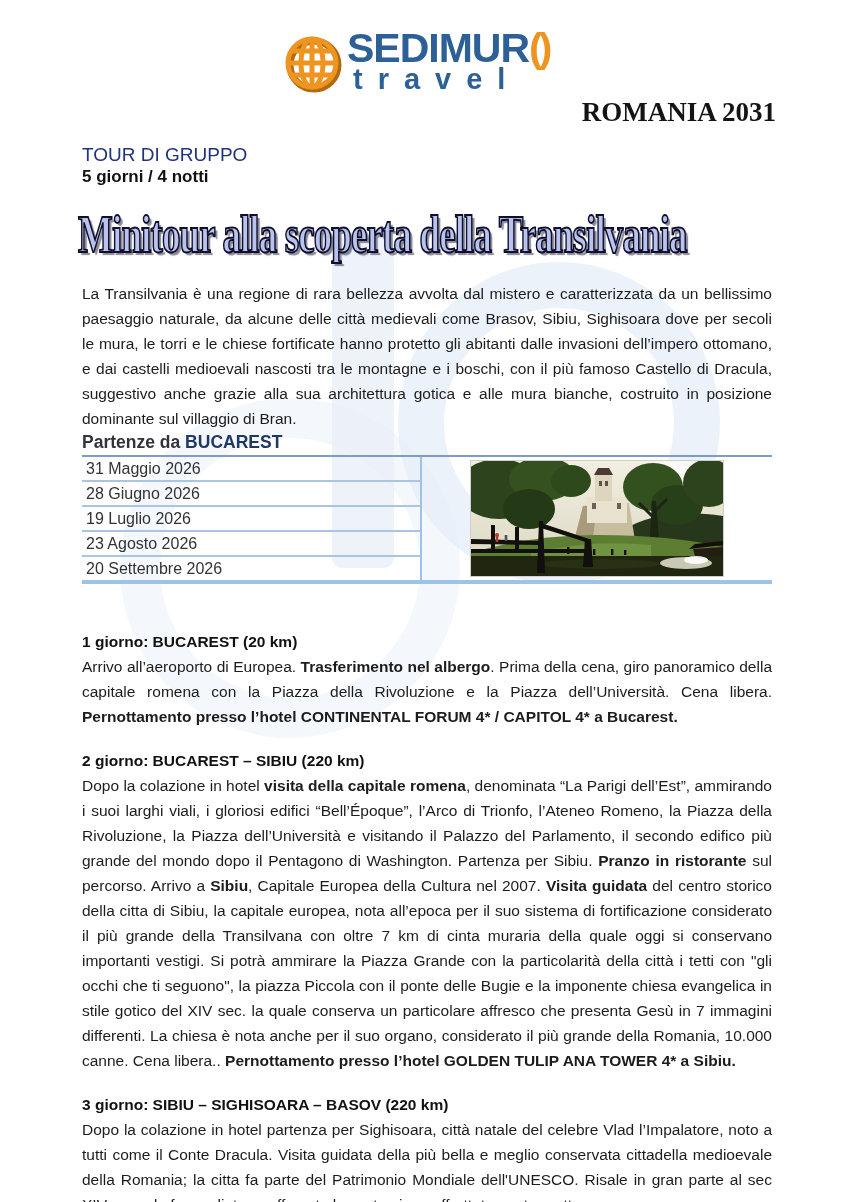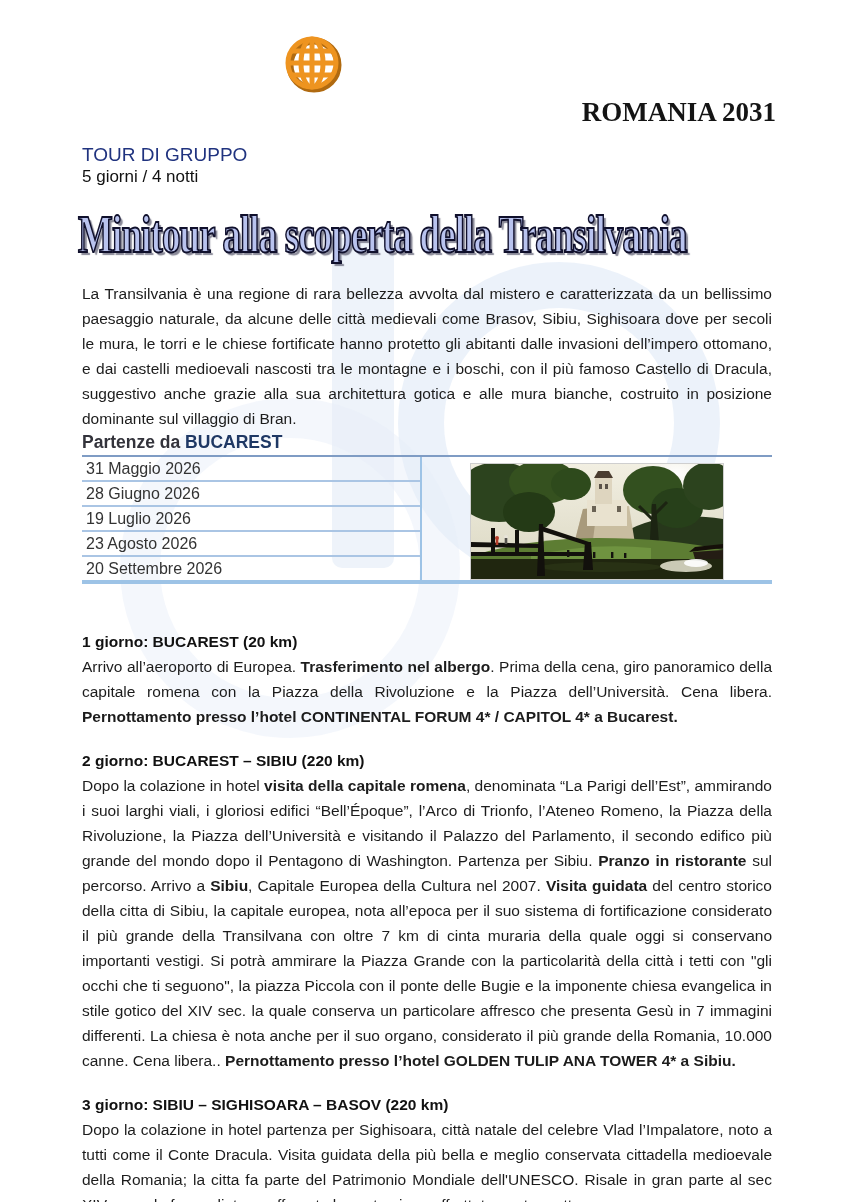--- a/index.html
+++ b/index.html
@@ -36,39 +36,39 @@
     font-size:29px;font-weight:bold;letter-spacing:15px;line-height:30px;
     color:#2d6097;margin-top:-4px;padding-left:6px;white-space:nowrap;
   }
   .doc-title{
     position:absolute;right:74px;top:97px;
     font-family:"Liberation Serif", serif;font-weight:bold;font-size:27px;color:#141414;
   }
   
   .col{position:absolute;left:82px;top:144px;width:690px;}
   .tour-type{color:#20337f;font-weight:normal;font-size:19px;line-height:22px;}
-  .tour-duration{color:#111;font-weight:normal;font-size:17px;line-height:21px;}
+  .tour-duration{color:#111;font-weight:bold;font-size:17px;line-height:21px;}
   .big-title{margin-top:23px;height:58px;overflow:visible;margin-left:-4px;}
   .big-title span{
     display:inline-block;white-space:nowrap;
     font-family:"Liberation Serif", serif;font-weight:bold;font-size:42px;
     letter-spacing:-1px;color:#b9c3ee;
     -webkit-text-stroke:1.6px #10102c;
     text-shadow:3px 3px 1px rgba(95,95,115,.75);
     transform:scale(0.88,1.25);transform-origin:0 50%;
   }
   .intro{
     margin-top:13px;font-size:15.5px;line-height:25px;text-align:justify;color:#1c1c1c;
   }
   
   .dep-heading{font-size:17.5px;font-weight:bold;color:#33333b;line-height:22px;}
   .dep-heading .city{color:#1f3864;}
   .dep-table{
     margin-top:2px;display:flex;
-    border-top:2px solid #7f9cc4;border-bottom:4px solid #9dc3e6;align-items:flex-end;
+    border-top:2px solid #7f9cc4;border-bottom:4px solid #9dc3e6;
   }
   .dep-left{width:338px;border-right:2px solid #9dc3e6;}
   .dep-row{
     height:23px;border-bottom:2px solid #aac5e4;
     font-size:16px;color:#333;display:flex;align-items:center;padding-left:4px;
   }
   .dep-row:last-child{border-bottom:none;}
   .dep-right{flex:1;display:flex;align-items:center;justify-content:center;}
   .photo{width:252px;height:115px;border:1px solid #cfcfcf;display:block;}
   
@@ -97,20 +97,24 @@
         </g>
         <g fill="none" stroke="#ee9420" stroke-width="5">
           <circle cx="29" cy="29" r="24"></circle>
           <ellipse cx="29" cy="29" rx="11" ry="24"></ellipse>
           <line x1="5" y1="29" x2="53" y2="29"></line>
           <line x1="8" y1="17" x2="50" y2="17"></line>
           <line x1="8" y1="41" x2="50" y2="41"></line>
           <line x1="29" y1="5" x2="29" y2="53"></line>
         </g>
       </svg>
+      <div class="brand">
+        <div class="brand-top"><span>SEDIMUR</span><span class="paren">()</span></div>
+        <div class="brand-bottom">travel</div>
+      </div>
     </div>
 
     <div class="doc-title">ROMANIA 2031</div>
 
     <div class="col">
       <div class="tour-type">TOUR DI GRUPPO</div>
       <div class="tour-duration">5 giorni  / 4 notti</div>
 
       <div class="big-title">
         <span>Minitour alla scoperta della Transilvania</span>

